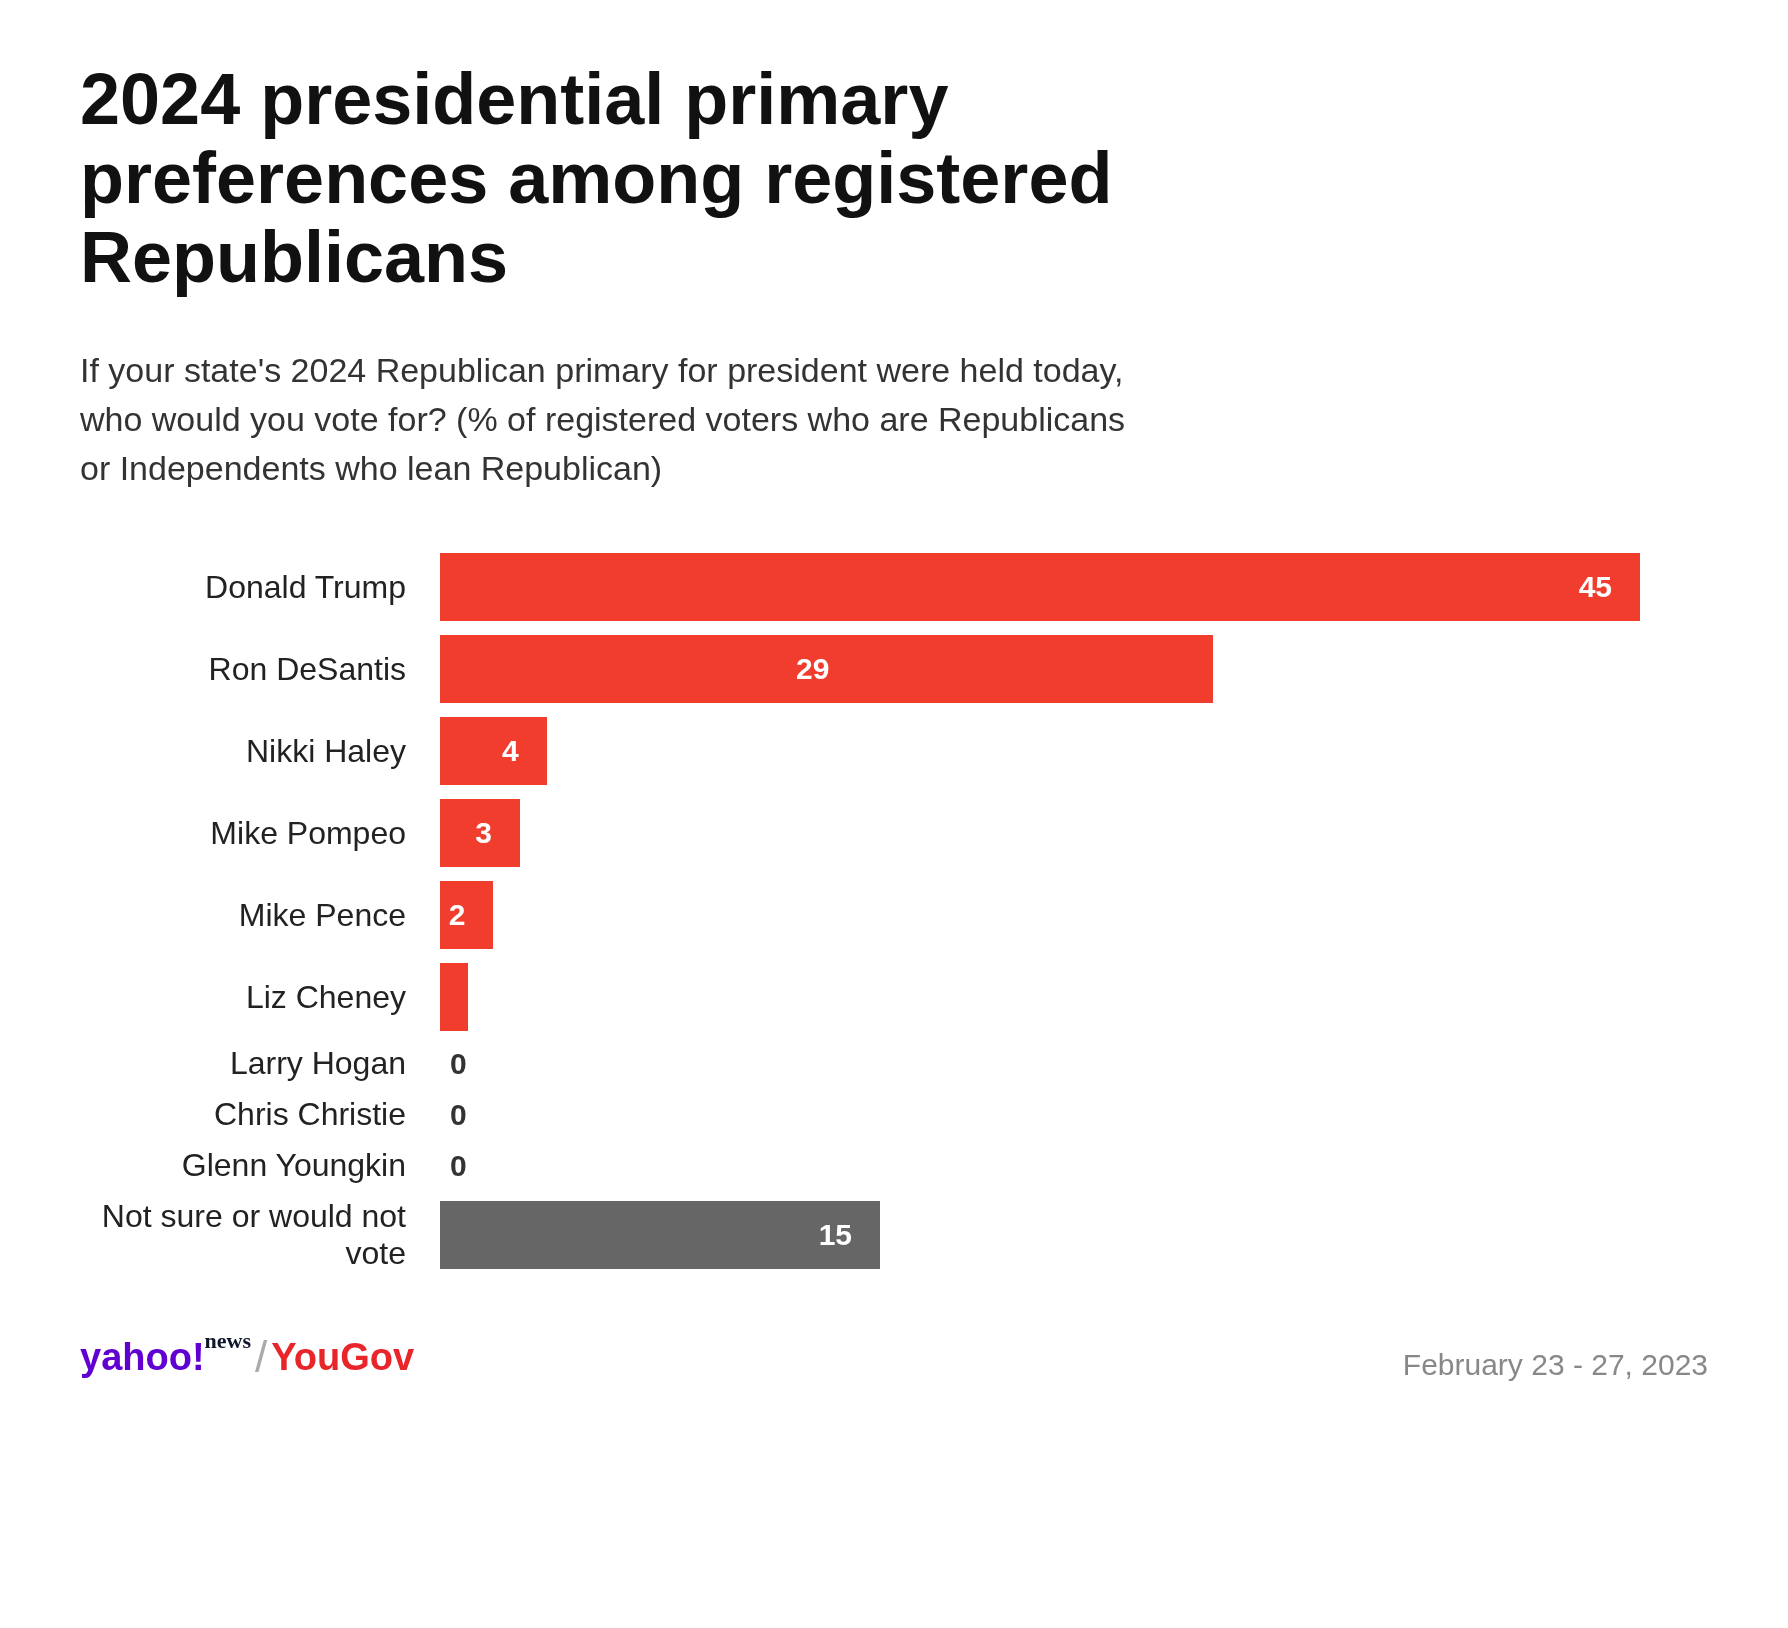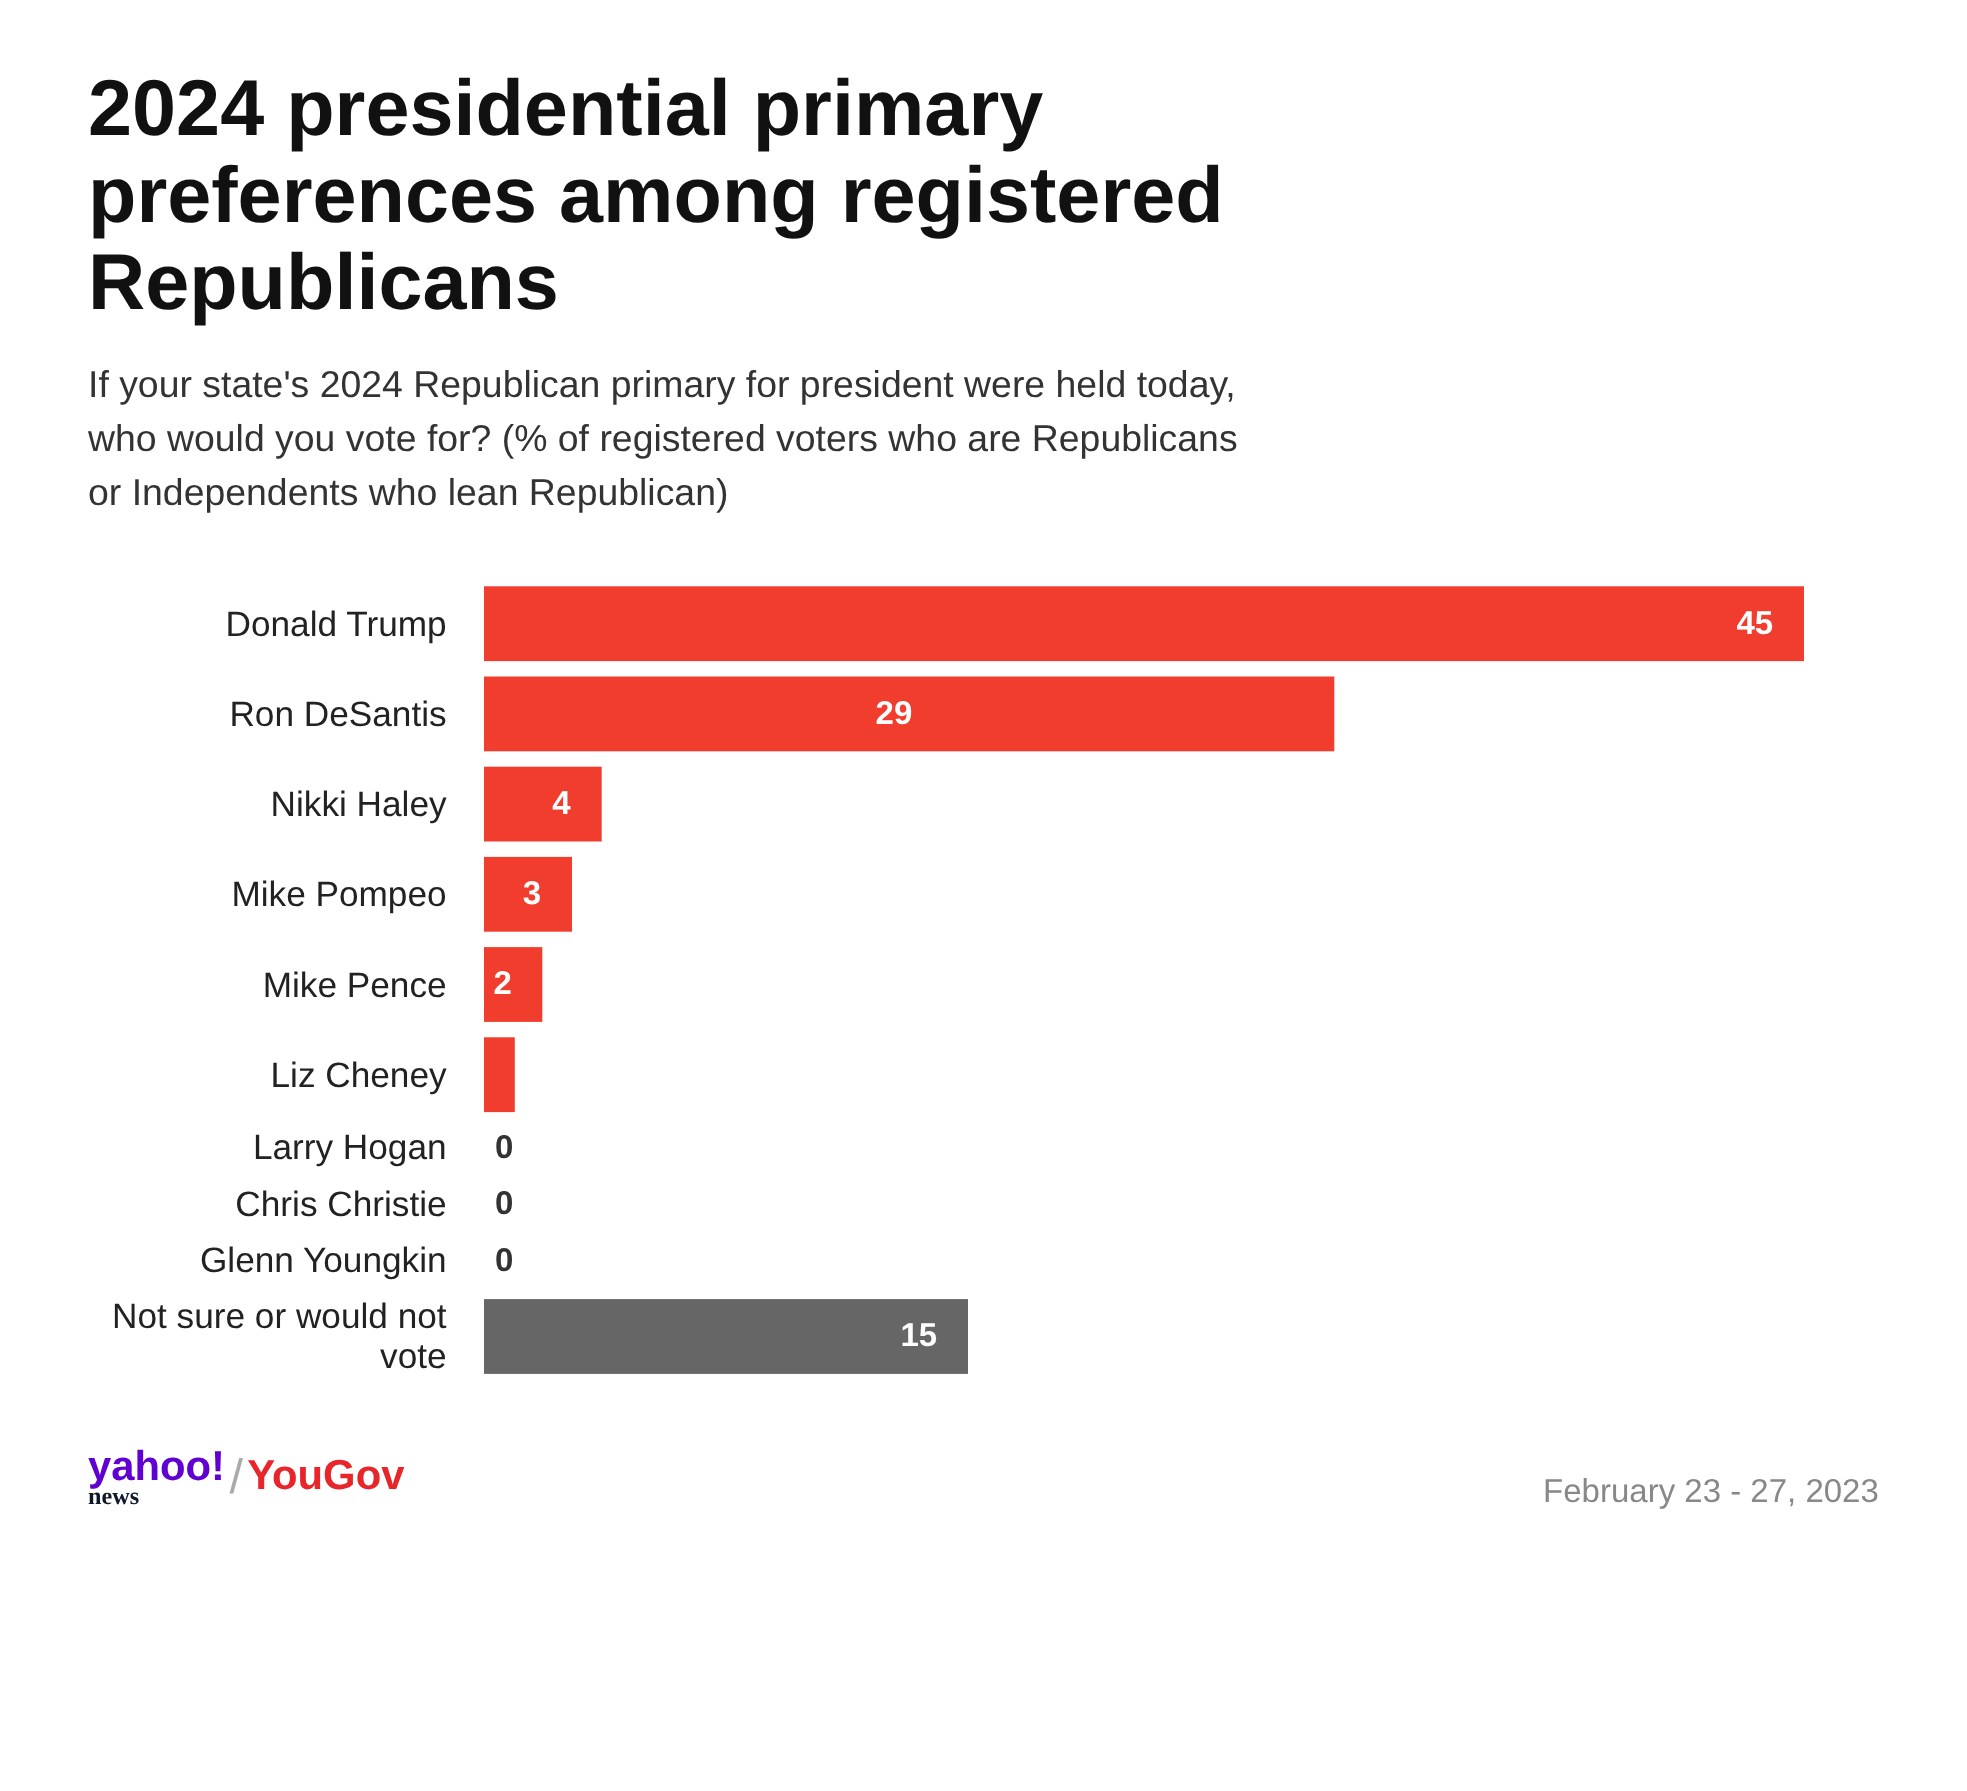--- a/index.html
+++ b/index.html
@@ -9,21 +9,21 @@
       width: 1788px;
       min-height: 1628px;
       padding: 60px 80px 60px 80px;
     }
     .title {
       font-size: 72px;
       font-weight: 900;
       line-height: 1.1;
       color: #111111;
       font-family: Arial, sans-serif;
-      margin-bottom: 28px;
+      margin-bottom: 48px;
       max-width: 1100px;
     }
     .subtitle {
       font-size: 34px;
       color: #333333;
       font-family: Arial, sans-serif;
       font-weight: 400;
       line-height: 1.45;
       margin-bottom: 60px;
       max-width: 1050px;
@@ -78,21 +78,21 @@
       justify-content: space-between;
       margin-top: 40px;
     }
     .logo-container {
       display: flex;
       align-items: center;
       gap: 0;
     }
     .yahoo-logo {
       display: flex;
-      flex-direction: column;
+      flex-direction: row;
     }
     .yahoo-text {
       font-size: 38px;
       font-weight: 900;
       font-family: Arial, sans-serif;
       color: #6001d2;
     }
     .yahoo-news {
       font-size: 22px;
       font-weight: 700;

